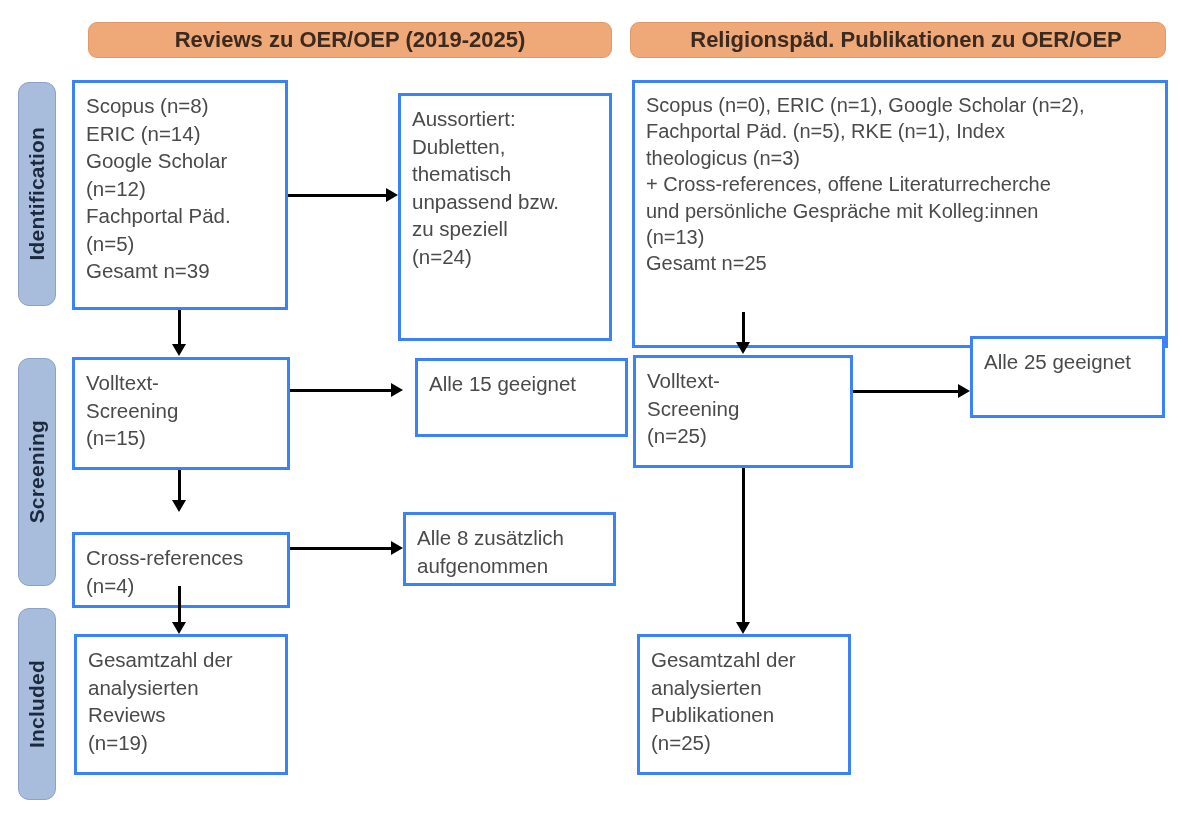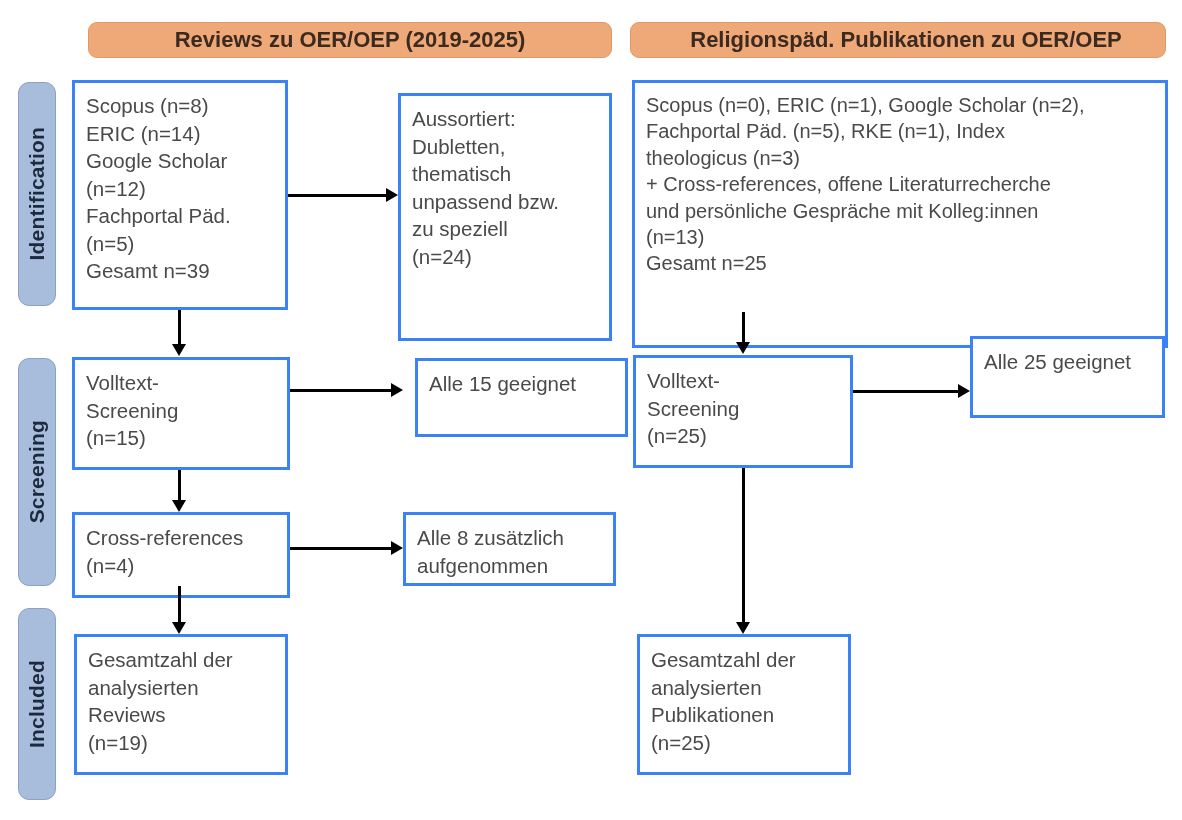--- a/index.html
+++ b/index.html
@@ -158,21 +158,21 @@
   <div class="flow-box" style="left:403px; top:358px; width:213px; height:79px;margin-left:12px;">
     <span class="box-text">Alle 15 geeignet</span>
   </div>
 
   <div class="conn-h" style="left:290px; top:389px; width:101px;"></div>
   <div class="arrow-right" style="left:391px; top:383px;"></div>
 
   <div class="conn-v" style="left:178px; top:470px; height:30px;"></div>
   <div class="arrow-down" style="left:172px; top:500px;"></div>
 
-  <div class="flow-box" style="left:72px; top:512px; width:218px; height:86px;">
+  <div class="flow-box" style="left:72px; top:532px; width:218px; height:76px;">
     <span class="box-text">Cross-references
 (n=4)</span>
   </div>
 
   <div class="flow-box" style="left:403px; top:512px; width:213px; height:74px;">
     <span class="box-text">Alle 8 zusätzlich
 aufgenommen</span>
   </div>
 
   <div class="conn-h" style="left:290px; top:547px; width:101px;"></div>

